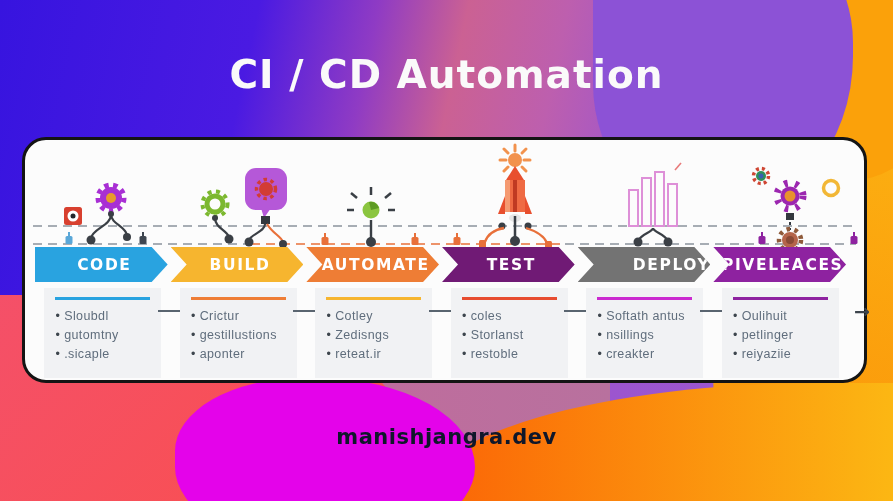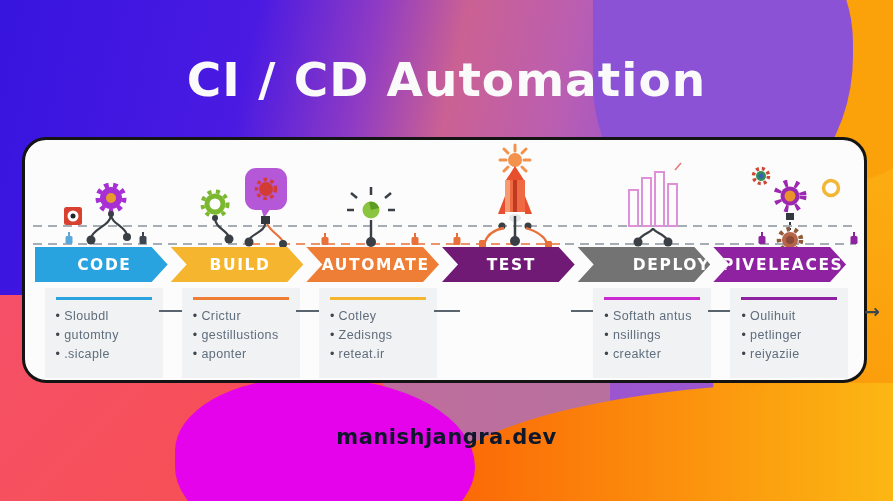--- a/index.html
+++ b/index.html
@@ -12,35 +12,35 @@
   .bg{inset:0;background:linear-gradient(102deg,#3714df 0%,#4a1ae2 26%,#8f3bc4 38%,#cb6193 47%,#bd5fae 57%,#9c55cf 68%,#9a57d0 100%);}
   .bottom-mauve{left:180px;top:383px;width:430px;height:118px;background:linear-gradient(90deg,#c4699c,#b8719e);}
   .orange-right{right:-120px;top:60px;width:300px;height:620px;border-radius:50%;background:linear-gradient(200deg,#fcb713,#fb8606);}
   .orange-top{right:-60px;top:-100px;width:200px;height:280px;border-radius:50%;background:#fba10a;}
   .bottom-orange{left:420px;top:383px;right:0;bottom:0;background:linear-gradient(90deg,#fb6206,#fcb713);border-top-left-radius:85% 100%;}
   .purple-tr{right:40px;top:-80px;width:260px;height:300px;background:#8c52d6;border-radius:0 45% 60% 50%;}
   .coral-bl{left:-60px;top:295px;width:480px;height:330px;background:linear-gradient(135deg,#f4506b,#fb4f46);border-radius:0 55% 0 0;}
   .magenta-blob{left:175px;top:378px;width:300px;height:170px;background:#e403ea;border-radius:45% 55% 50% 50%;}
   
   .title{position:absolute;top:52px;left:0;width:100%;text-align:center;
-    font-size:47px;font-weight:800;color:#fafafa;letter-spacing:1px;}
+    font-size:39px;font-weight:800;color:#fafafa;letter-spacing:1px;}
   .footer{position:absolute;top:425px;left:0;width:100%;text-align:center;
     font-size:21px;font-weight:700;color:#0f172a;letter-spacing:0.5px;}
   
   .card{position:absolute;left:22px;top:137px;width:839px;height:240px;
     background:#fcfcfc;border:3px solid #141414;border-radius:24px;}
   .deco{position:absolute;left:0;top:0;width:839px;height:240px;}
   
   .arrows-row{position:absolute;left:10px;right:18px;top:107px;height:35px;display:flex;gap:3px;}
   .stage-arrow{flex:1;position:relative;display:flex;align-items:center;justify-content:center;
     clip-path:polygon(0 0,calc(100% - 16px) 0,100% 50%,calc(100% - 16px) 100%,0 100%,16px 50%);}
   .stage-arrow.first{clip-path:polygon(0 0,calc(100% - 16px) 0,100% 50%,calc(100% - 16px) 100%,0 100%);}
   .stage-label{color:#fff;font-weight:700;font-size:15.5px;letter-spacing:1.6px;padding-left:6px;}
   
-  .cards-row{position:absolute;left:10px;right:6px;top:148px;height:90px;
+  .cards-row{position:absolute;left:10px;right:16px;top:148px;height:90px;
     display:grid;grid-template-columns:repeat(6,1fr);}
   .cell{position:relative;display:flex;justify-content:center;}
   .list-card{width:86%;background:#f1f2f4;padding:9px 11px 10px;box-sizing:border-box;
     font-family:"Liberation Sans",sans-serif;}
   .rule{height:2.5px;width:100%;margin-bottom:7px;}
   .list-card ul{margin:0;padding:0;list-style:none;}
   .list-card li{font-size:12.5px;line-height:1.55;color:#5f6d7c;letter-spacing:0.4px;}
   .list-card li::before{content:"• ";color:#3d454d;}
   .dash{position:absolute;right:-13px;top:22px;width:26px;height:2px;background:#5a6570;}
   .end-arrow{position:absolute;right:-22px;top:12px;color:#3d454d;font-size:19px;font-weight:bold;}
@@ -264,20 +264,28 @@
         <div class="rule" style="background: rgb(246, 181, 47);"></div>
         <ul>
           <li>Cotley</li>
           <li>Zedisngs</li>
           <li>reteat.ir</li>
         </ul>
       </div>
       <div class="dash"></div>
     </div>
     <div class="cell">
+      <div class="list-card">
+        <div class="rule" style="background: rgb(231, 76, 48);"></div>
+        <ul>
+          <li>coles</li>
+          <li>Storlanst</li>
+          <li>restoble</li>
+        </ul>
+      </div>
       <div class="dash"></div>
     </div>
     <div class="cell">
       <div class="list-card">
         <div class="rule" style="background: rgb(203, 42, 208);"></div>
         <ul>
           <li>Softath antus</li>
           <li>nsillings</li>
           <li>creakter</li>
         </ul>

